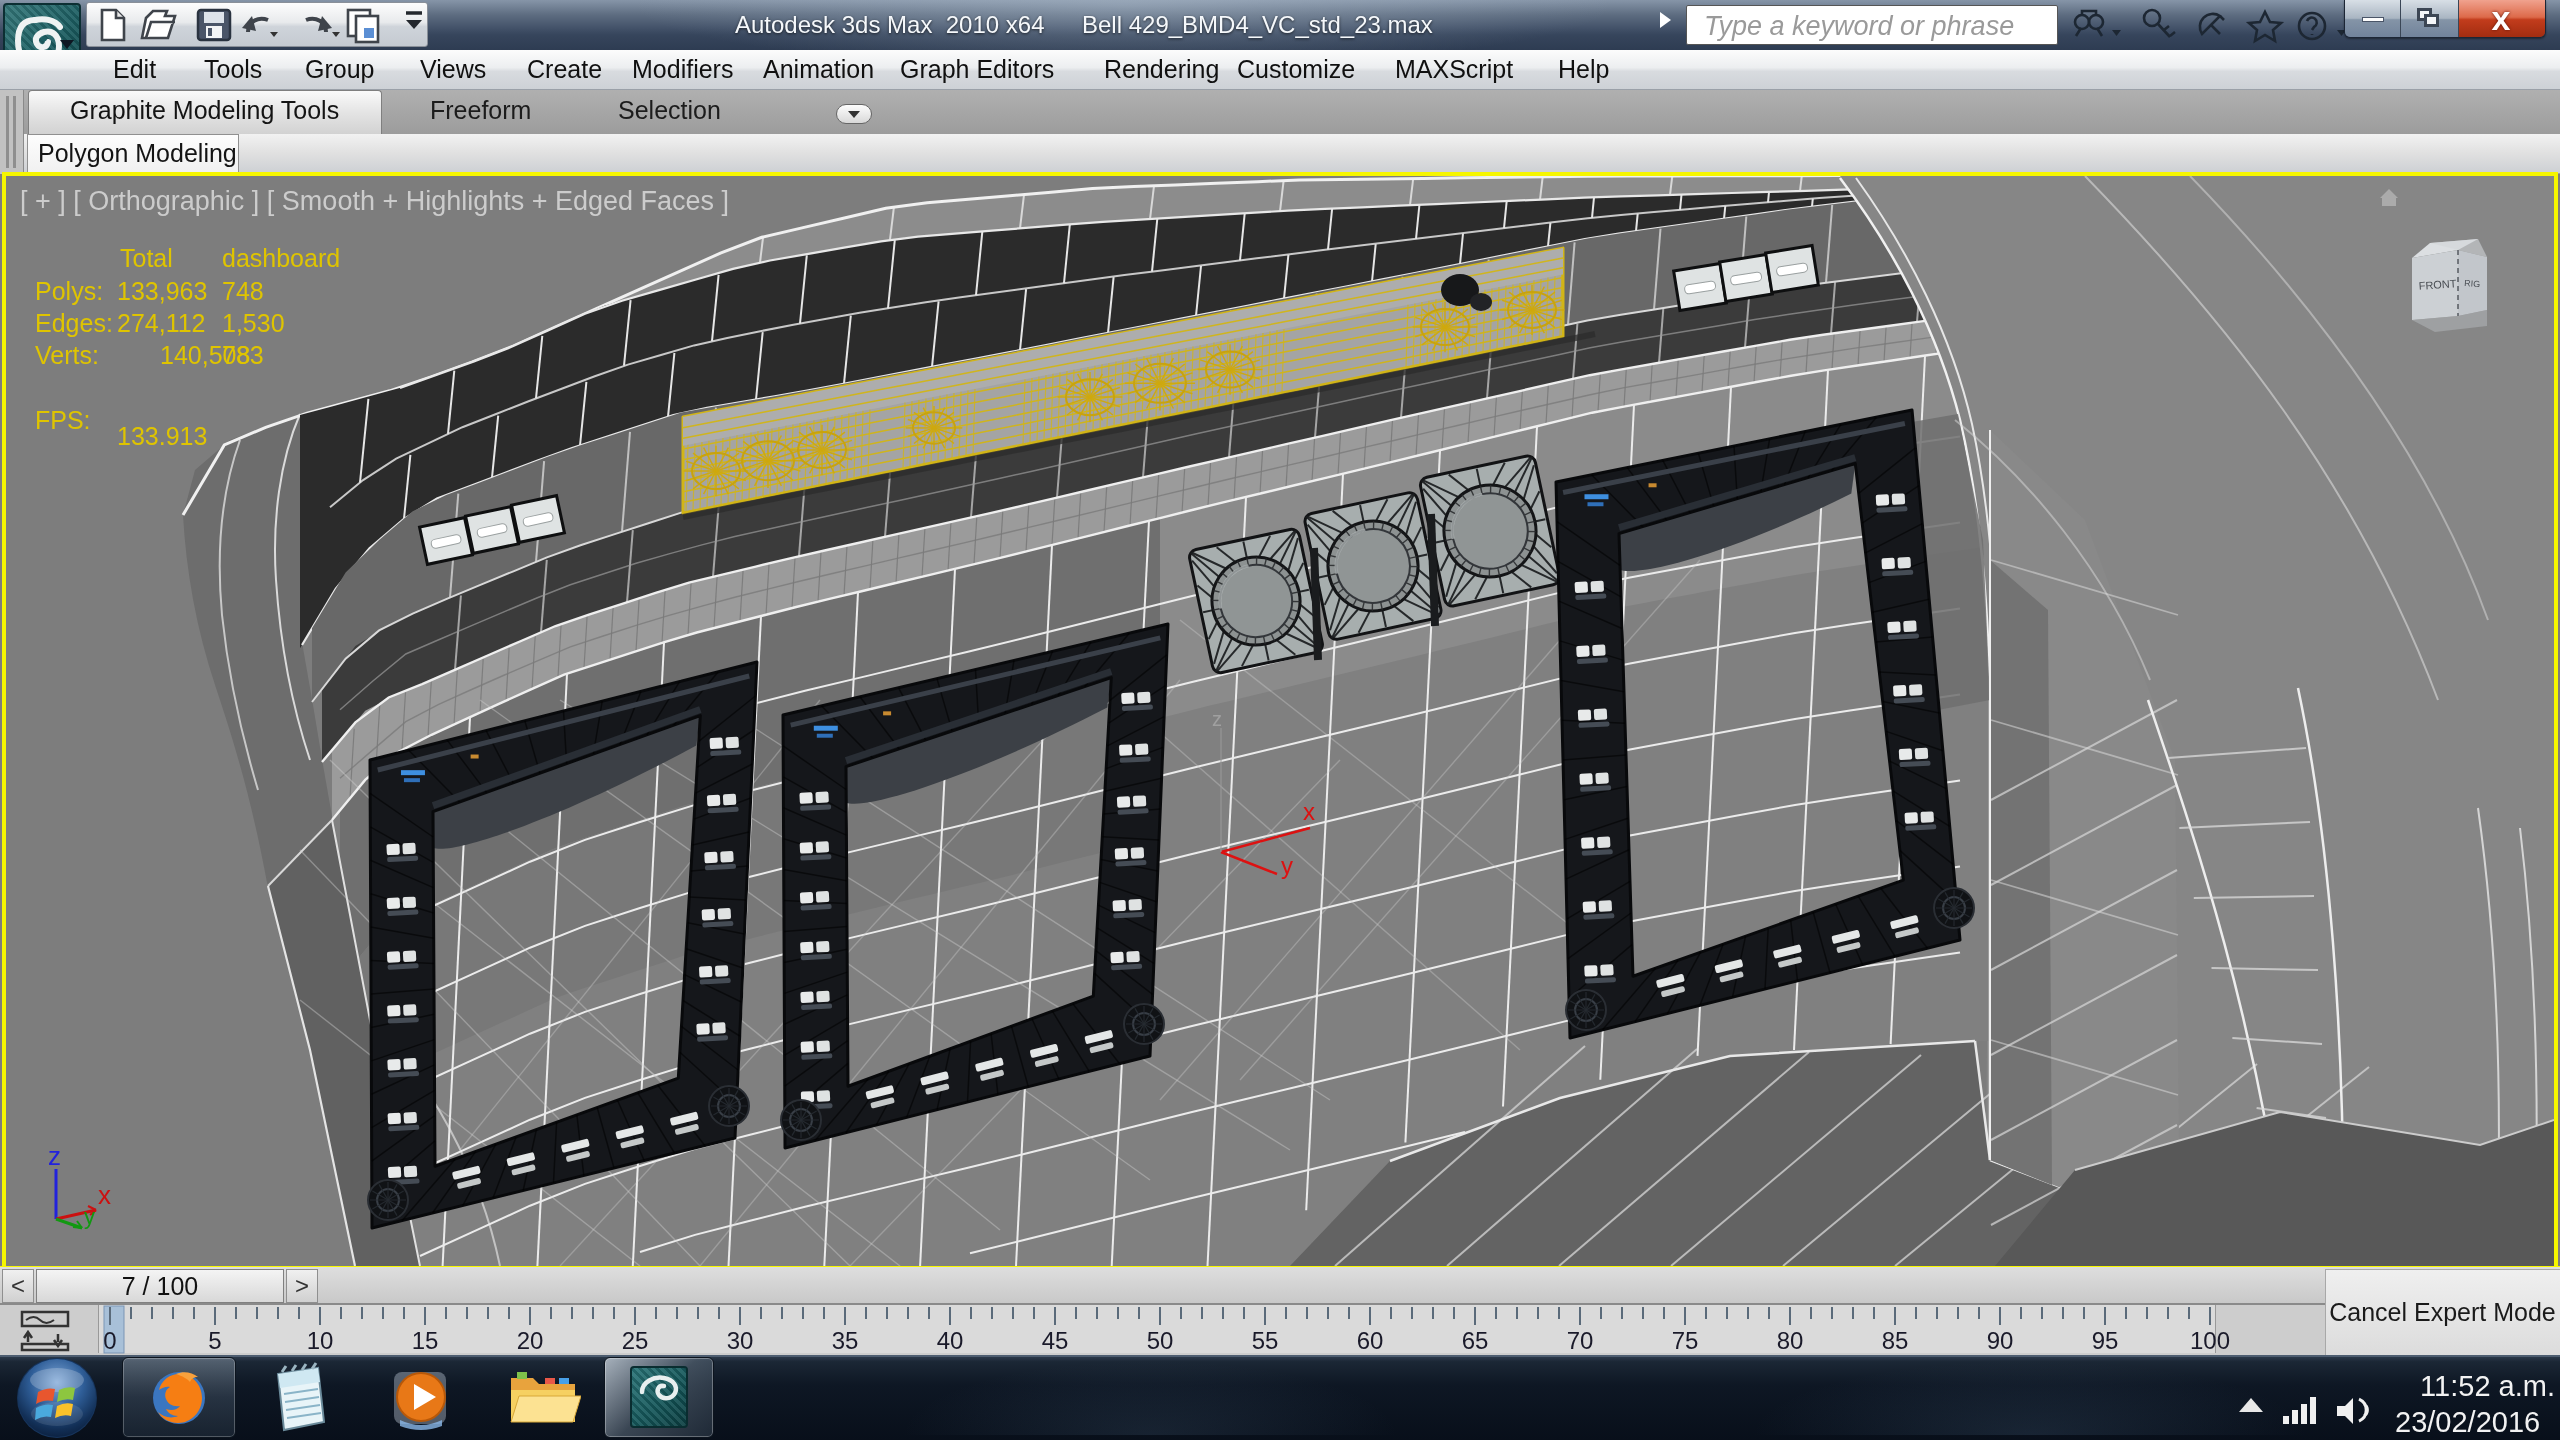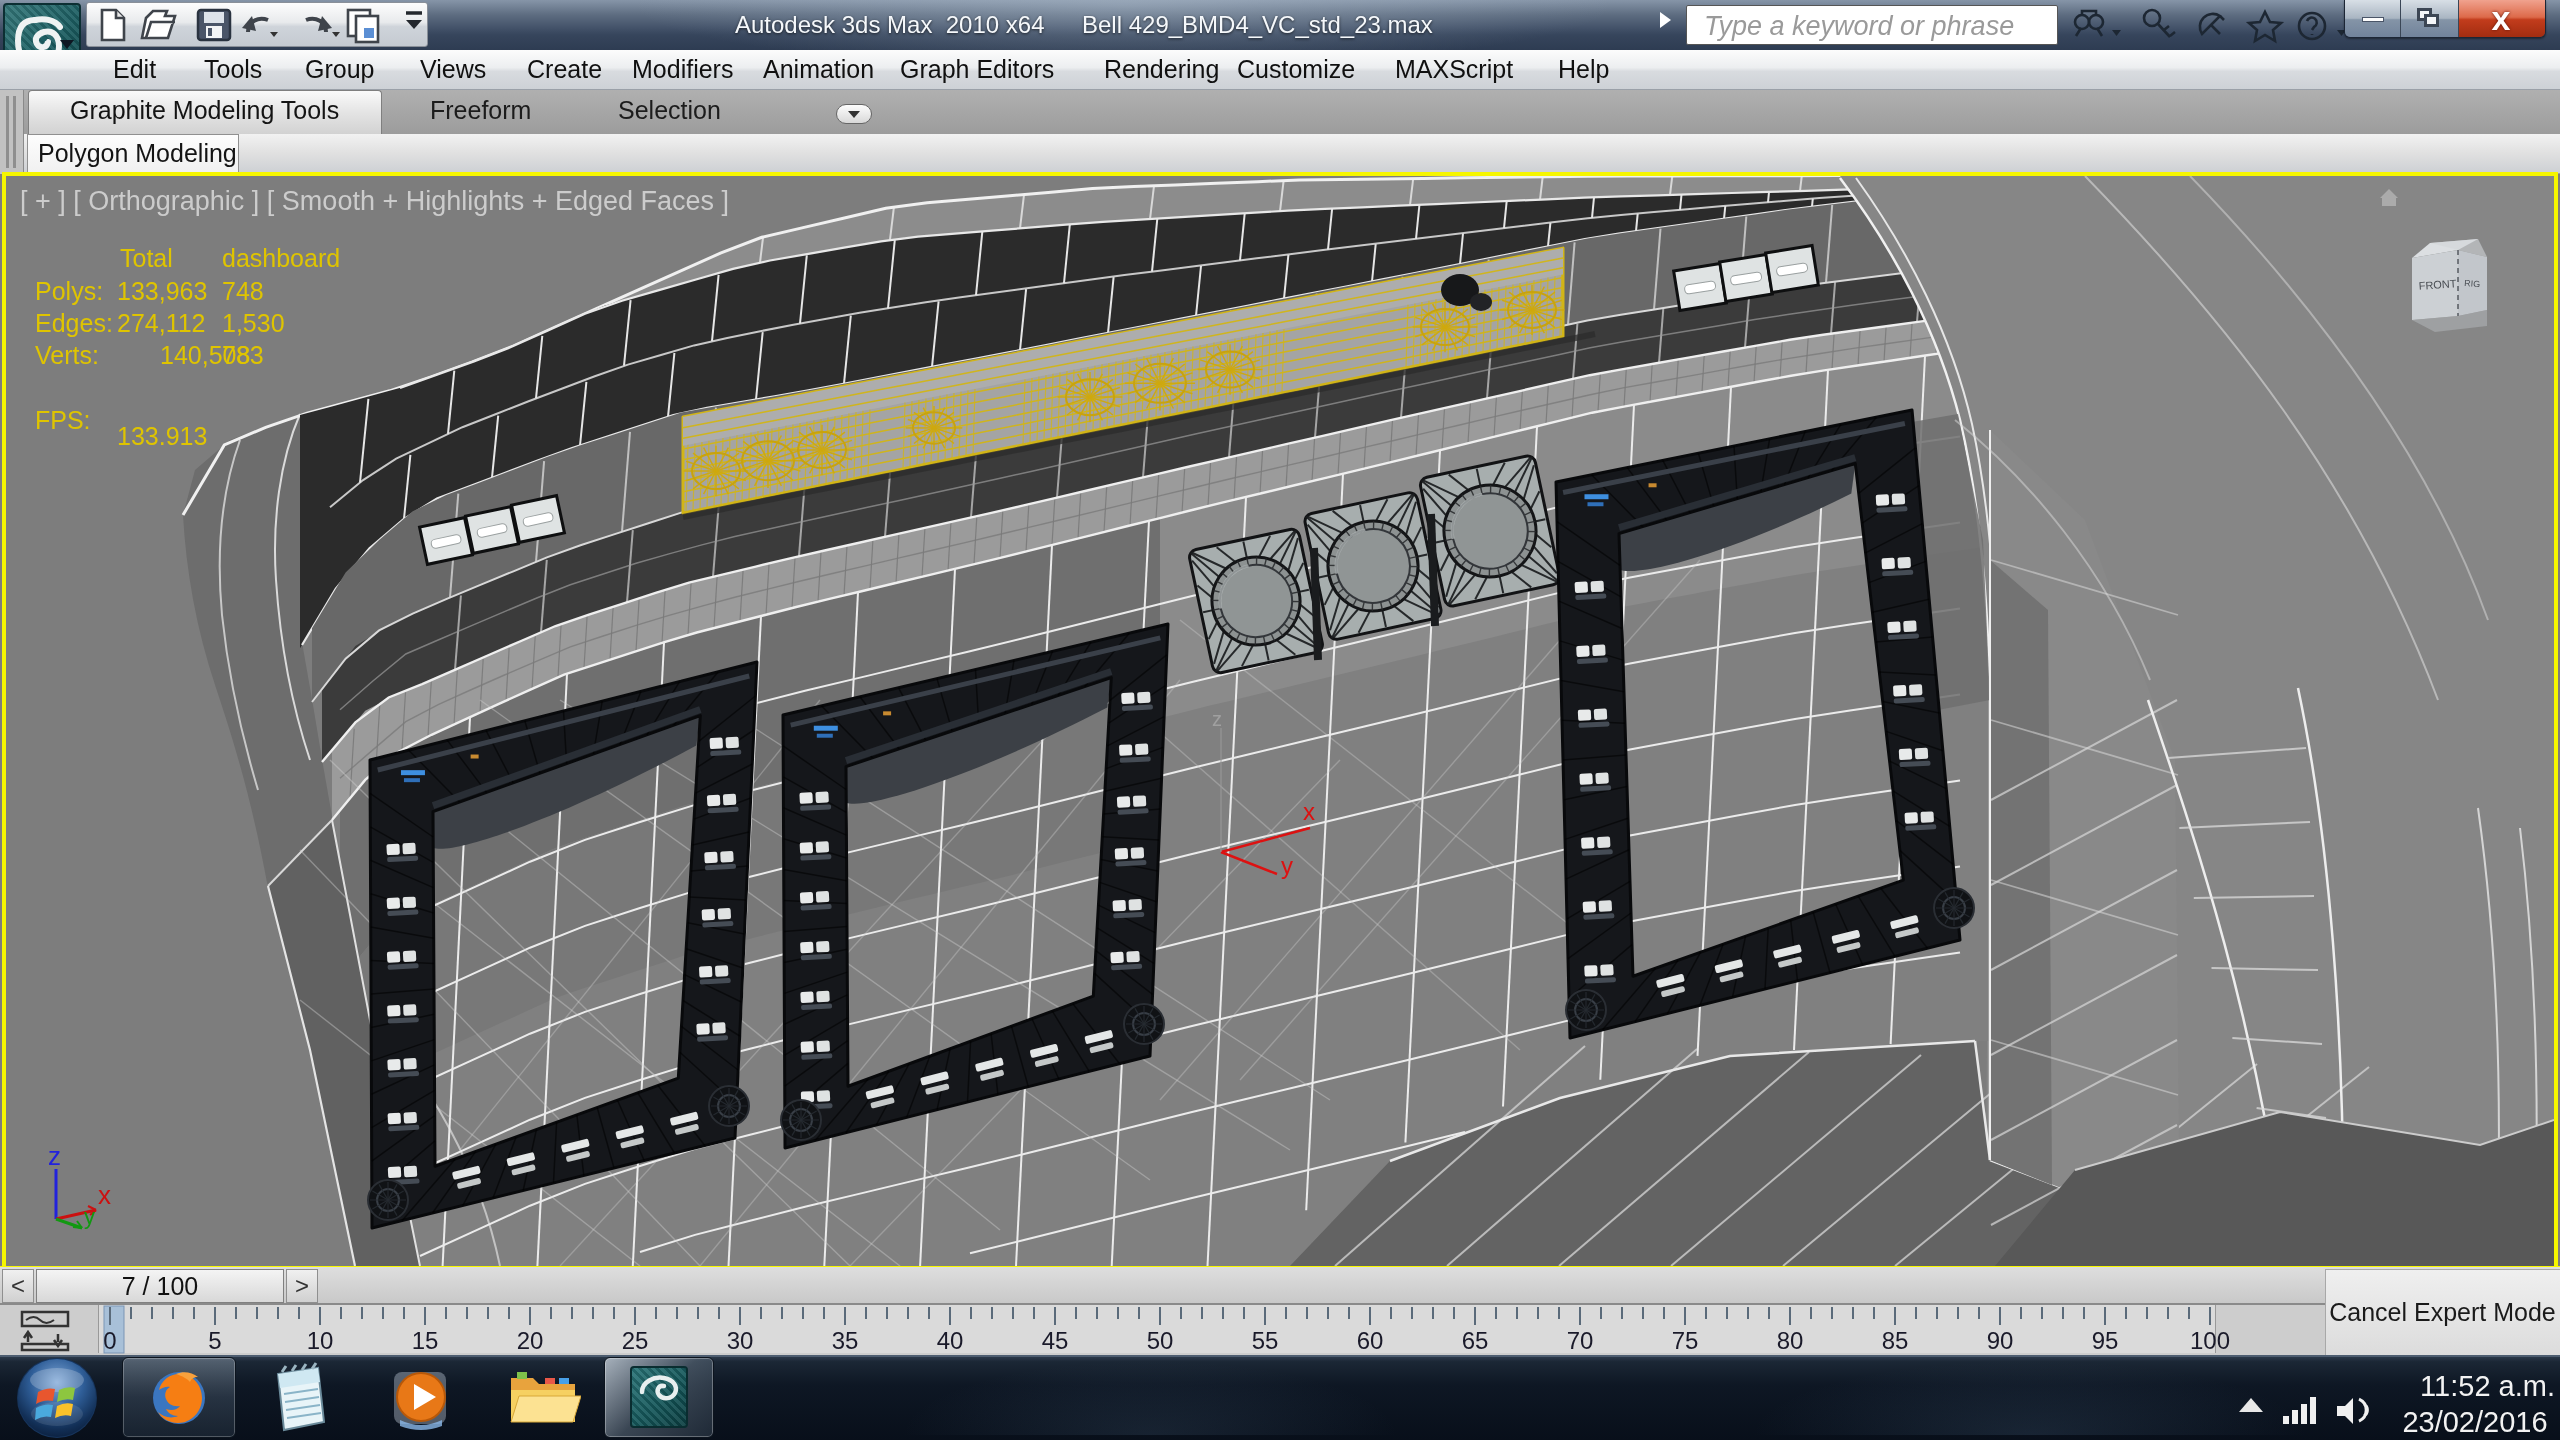--- a/index.html
+++ b/index.html
@@ -1575,13 +1575,13 @@
  <g fill="#f0f0f0">
   <rect x="58" y="36" width="6" height="8"></rect>
       <rect x="67" y="30" width="6" height="14"></rect>
       <rect x="76" y="24" width="6" height="20"></rect>
       <rect x="85" y="17" width="6" height="27"></rect>
  </g>
  <path d="M112,26 l8,-0 8,-8 0,26 -8,-8 -8,0 Z" fill="#f0f0f0"></path>
  <path d="M134,19 a12,12 0 0 1 0,22 M139,24 a7,7 0 0 1 0,12" stroke="#f0f0f0" stroke-width="3" fill="none"></path>
 </svg>
 <div class="abs" style="left:2395px;top:1370px;width:160px;height:32px;font-size:29px;color:#f2f2f2;text-align:right;">11:52 a.m.</div>
-<div class="abs" style="left:2395px;top:1406px;width:160px;height:32px;font-size:29px;color:#f2f2f2;text-align:center;">23/02/2016</div>
+<div class="abs" style="left:2395px;top:1406px;width:160px;height:32px;font-size:29px;color:#f2f2f2;text-align:left;">23/02/2016</div>
 
 </body></html>

